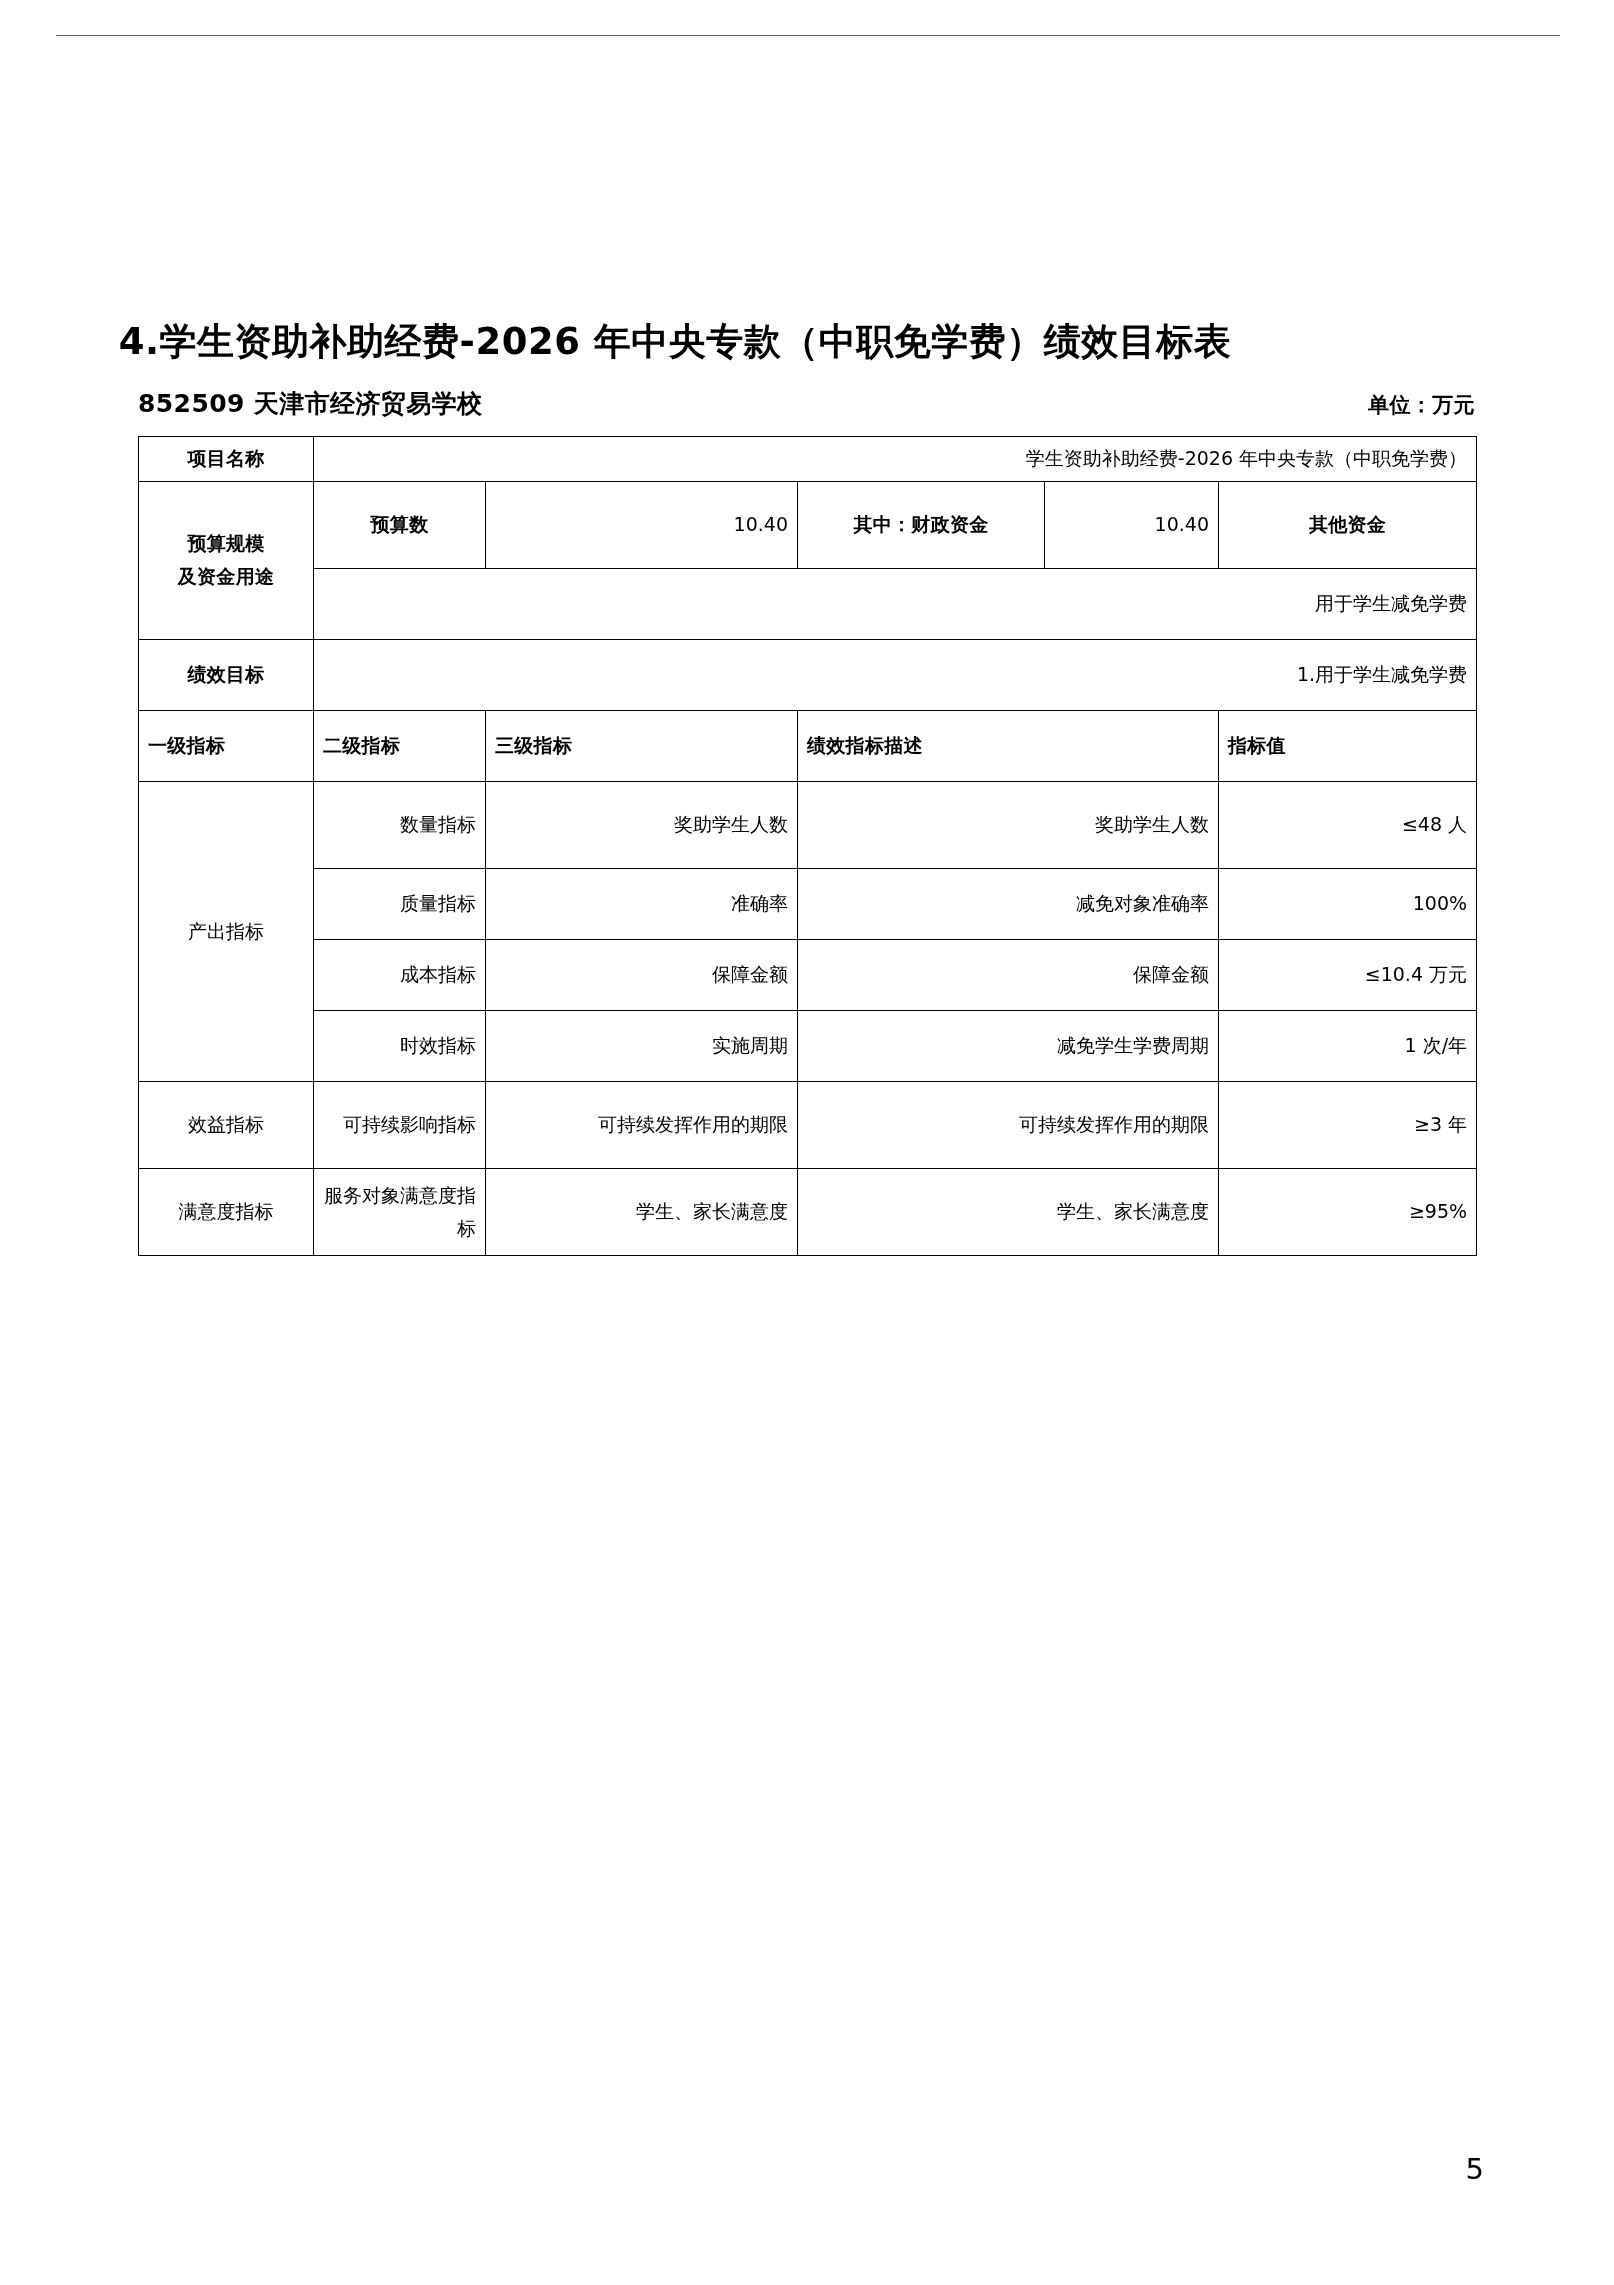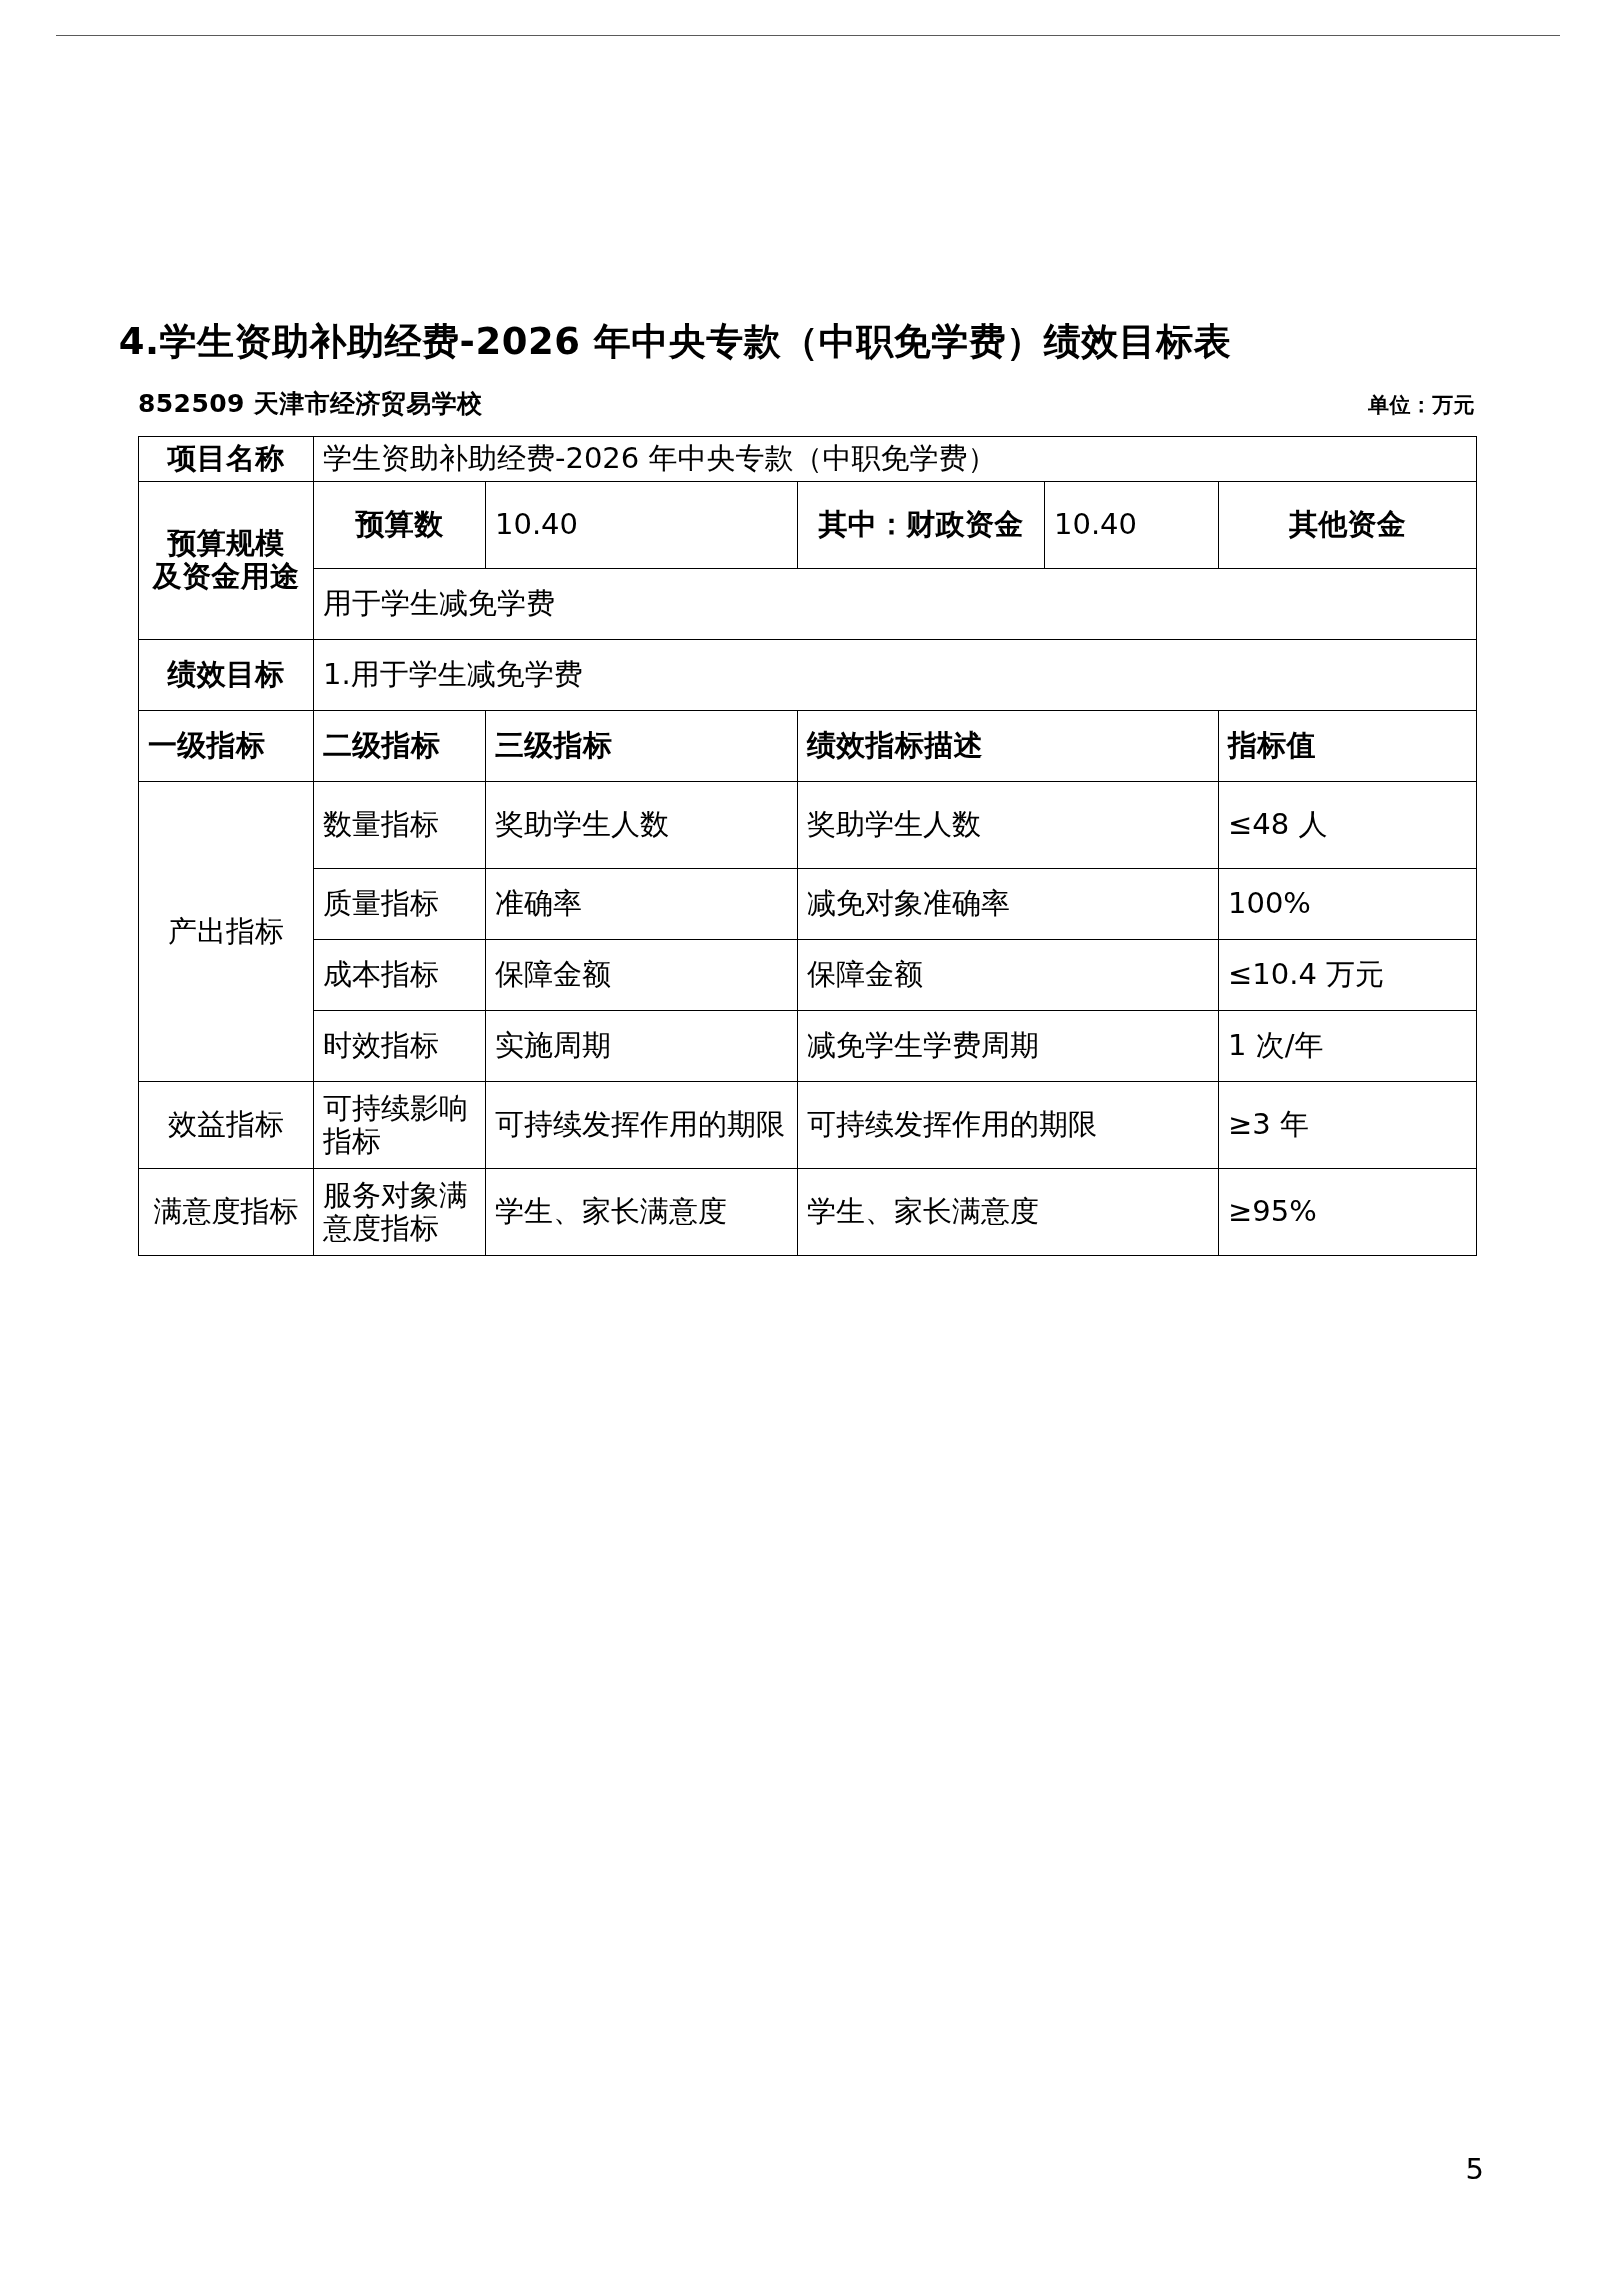--- a/index.html
+++ b/index.html
@@ -77,35 +77,35 @@
     position: absolute;
     left: 138px;
     top: 436px;
     width: 1337px;
     border-collapse: collapse;
     table-layout: fixed;
   }
   .perf-table td {
     border: 1.8px solid #000000;
     padding: 5.4px 9px;
-    font-size: 29px;
+    font-size: 19px;
     line-height: 33px;
     vertical-align: middle;
     word-break: break-all;
   }
   .lbl {
     font-weight: bold;
     text-align: center;
     letter-spacing: 0.3px;
   }
   .ctr {
     text-align: center;
   }
   .val {
-    text-align: left;
+    text-align: right;
   }
   .hdr {
     font-weight: bold;
     text-align: left;
     letter-spacing: 0.3px;
   }
   .row-tall {
     height: 71px;
     margin-top: 32px;
   }

